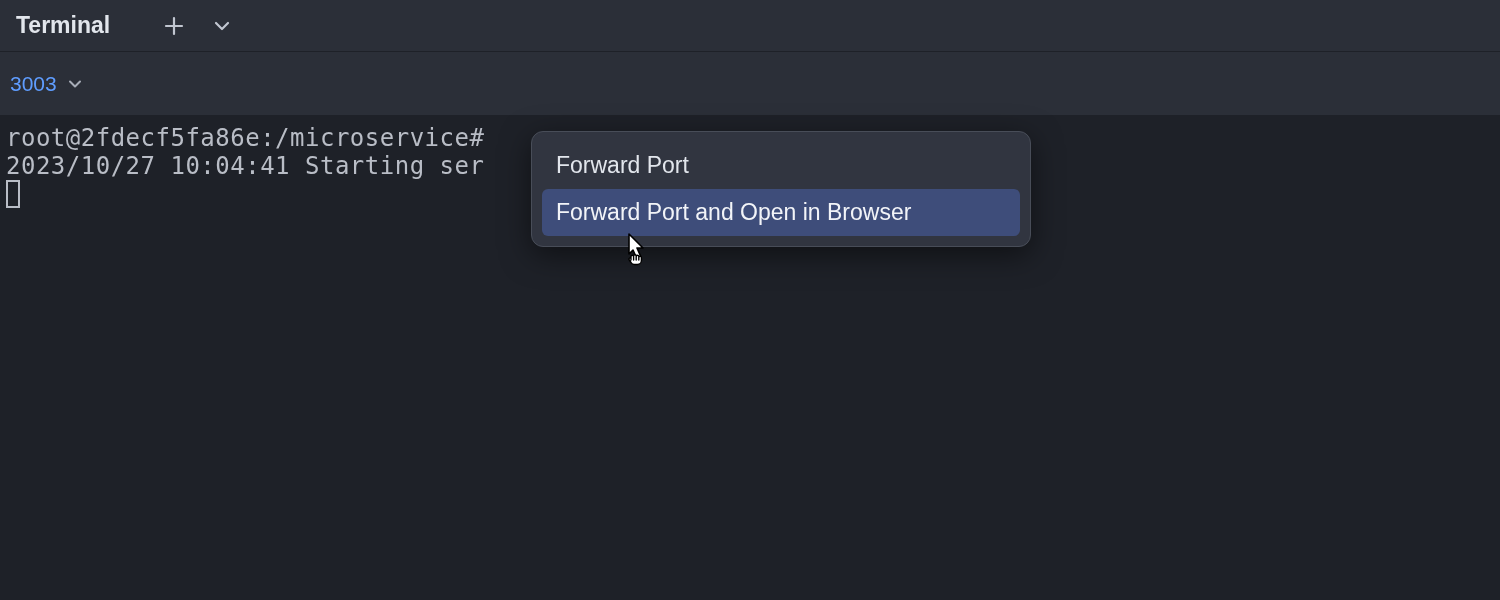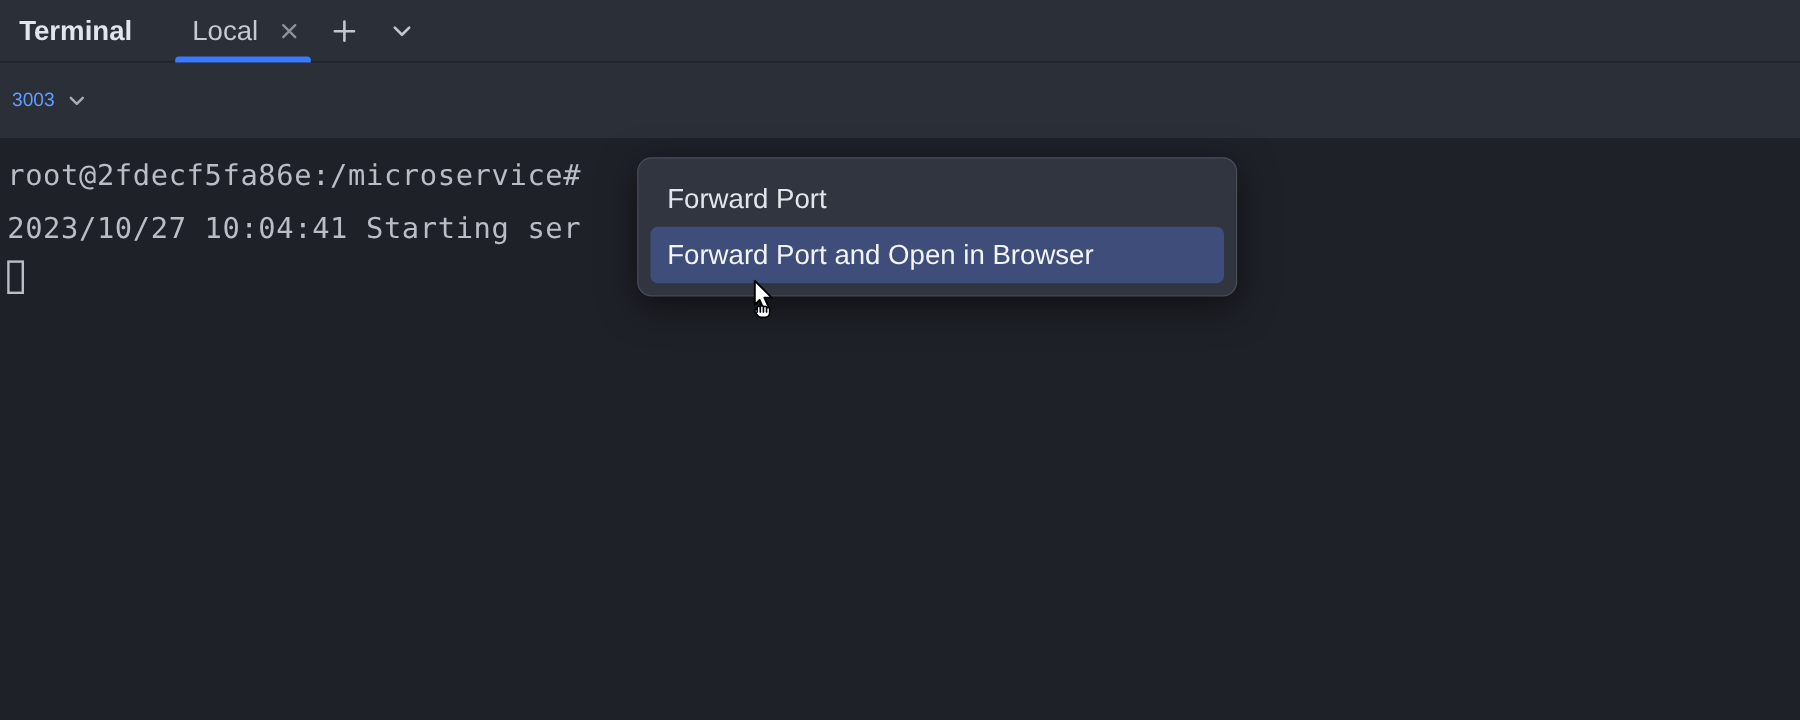--- a/index.html
+++ b/index.html
@@ -77,27 +77,27 @@
     color: #d0d4db;
     margin-right: 40px;
   }
   .port-dropdown {
     display: flex;
     align-items: center;
     color: #5f9dff;
     cursor: pointer;
     gap: 10px;
   }
-  .port-number { font-size: 16px; }
+  .port-number { font-size: 21px; }
   .chev { color: #a8adb8; display:flex; }
   .terminal-area {
     padding: 8px 6px;
     font-family: "Menlo", "Consolas", monospace;
     font-size: 24px;
-    line-height: 44px;
+    line-height: 28px;
     color: #b9bdc6;
     letter-spacing: 0.5px;
     white-space: pre;
   }
   .cursor-box {
     display: inline-block;
     width: 14px;
     height: 28px;
     border: 2px solid #b9bdc6;
     vertical-align: -3px;
@@ -129,29 +129,20 @@
     left: 620px;
     top: 232px;
     pointer-events: none;
   }
 </style>
 </head>
 <body>
 
 <div class="tab-bar">
   <div class="panel-title">Terminal</div>
-  <div class="tab">
-    <span class="tab-label">Local</span>
-    <span class="tab-close">
-      <svg width="16" height="16" viewBox="0 0 16 16">
-          <path d="M3 3 L13 13 M13 3 L3 13" stroke="currentColor" stroke-width="2" stroke-linecap="round"></path>
-        </svg>
-    </span>
-    <div class="tab-underline"></div>
-  </div>
   <div class="toolbar-icons">
     <span class="icon-btn">
       <svg width="20" height="20" viewBox="0 0 20 20">
           <path d="M10 2 V18 M2 10 H18" stroke="currentColor" stroke-width="2.2" stroke-linecap="round"></path>
         </svg>
     </span>
     <span class="icon-btn">
       <svg width="20" height="20" viewBox="0 0 20 20">
           <path d="M4 7 L10 13 L16 7" stroke="currentColor" stroke-width="2.2" fill="none" stroke-linecap="round" stroke-linejoin="round"></path>
         </svg>

